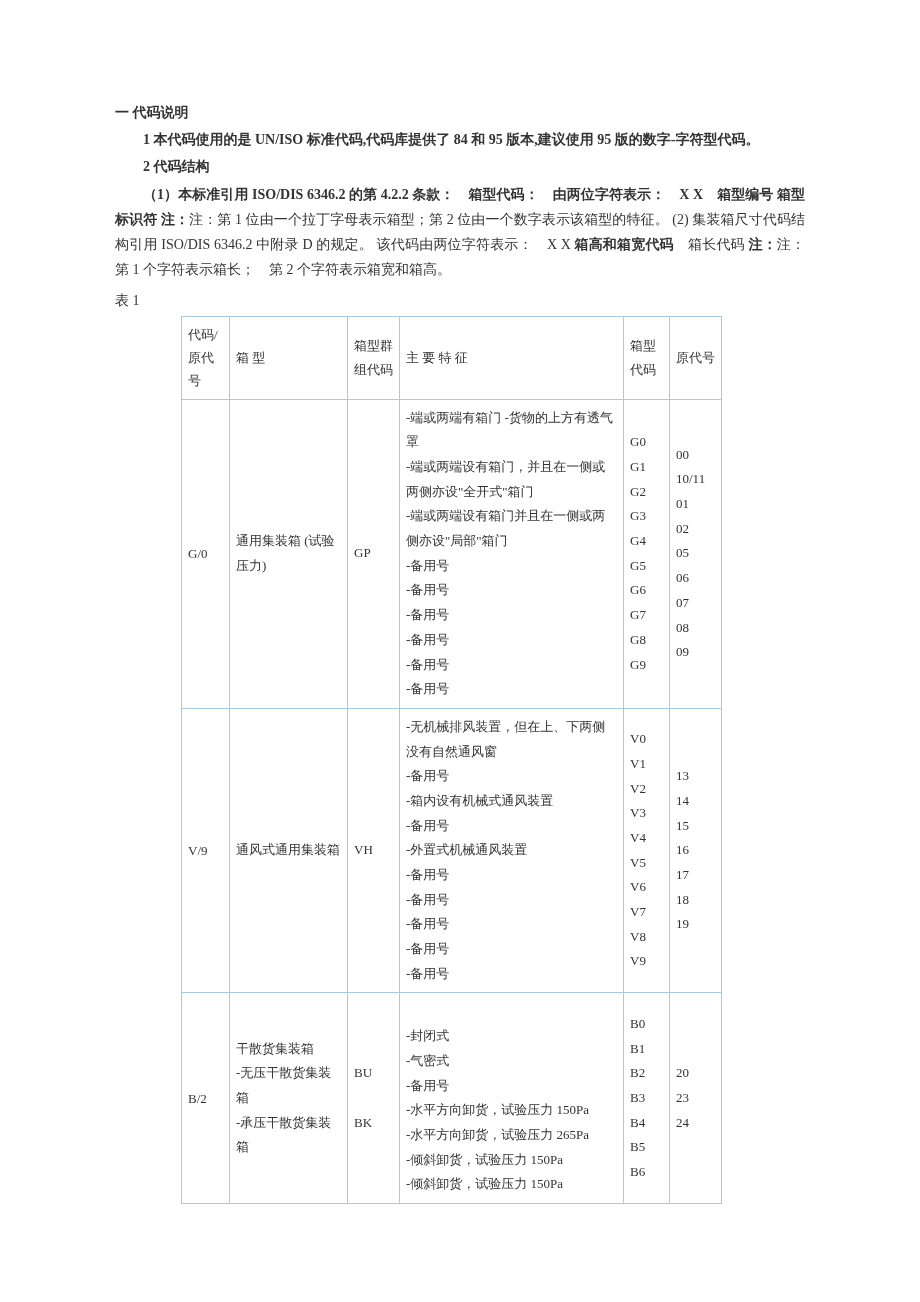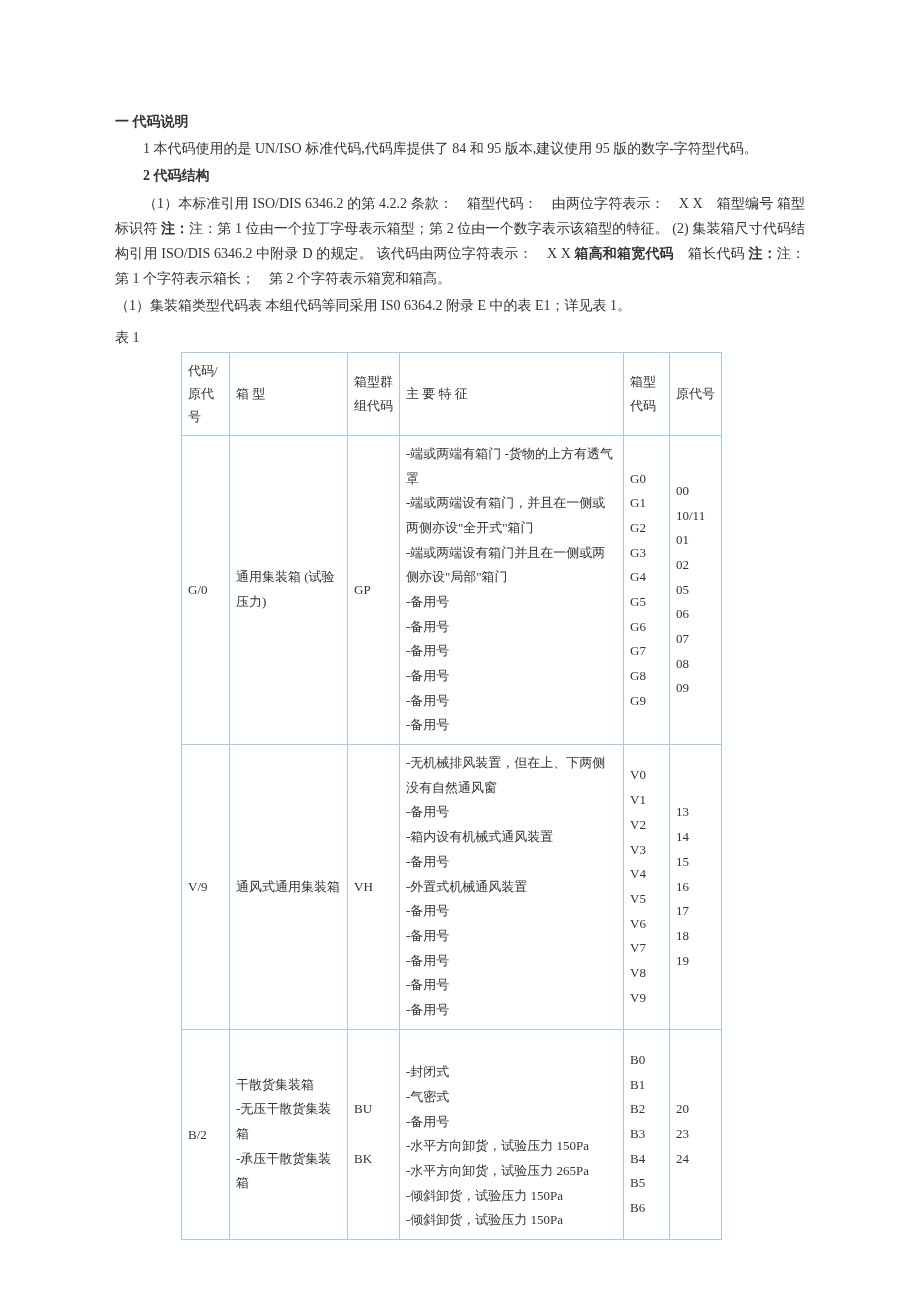--- a/index.html
+++ b/index.html
@@ -5,27 +5,27 @@
   body {
     margin: 0;
     font-family: "SimSun", "宋体", serif;
     font-size: 14px;
     color: #333;
     background: #fff;
     line-height: 1.8;
   }
   .page {
     width: 690px;
-    margin: 9px auto;
+    margin: 0 auto;
     padding: 100px 0 40px;
   }
   .heading {
     font-weight: bold;
   }
-  .indent1 { padding-left: 2em; }
+  .indent1 { padding-left: 2em; font-weight: bold; }
   .table-caption {
     margin-top: 6px;
     margin-bottom: 2px;
   }
   table.container-table {
     border-collapse: collapse;
     width: 464px;
     margin-left: 66px;
     table-layout: fixed;
   }
@@ -62,21 +62,20 @@
 
   <div class="section indent1">1  本代码使用的是 UN/ISO 标准代码,代码库提供了 84 和 95 版本,建议使用 95 版的数字-字符型代码。</div>
 
   <div class="section indent1 heading">2  代码结构</div>
 
   <div class="section" style="text-align: justify;">
     <span class="indent1" style="display:inline;">（1）本标准引用 ISO/DIS 6346.2 的第 4.2.2 条款：　箱型代码：　由两位字符表示：　X X　箱型编号  箱型标识符  </span><span class="bold">注：</span><span>注：第 1 位由一个拉丁字母表示箱型；第 2 位由一个数字表示该箱型的特征。</span><span>  (2)  集装箱尺寸代码结构引用 ISO/DIS 6346.2 中附录 D 的规定。  该代码由两位字符表示：　X X  </span><span class="bold">箱高和箱宽代码</span><span>　箱长代码  </span><span class="bold">注：</span><span>注：第 1 个字符表示箱长；　第 2 个字符表示箱宽和箱高。</span>
   </div>
 
 
-  <div class="section">（1）集装箱类型代码表  本组代码等同采用 IS0 6364.2 附录 E 中的表 E1；详见表 1。</div>
 
   <div class="table-caption">表  1</div>
 
   <table class="container-table">
     <colgroup>
       <col class="c1">
         <col class="c2">
         <col class="c3">
         <col class="c4">
         <col class="c5">

